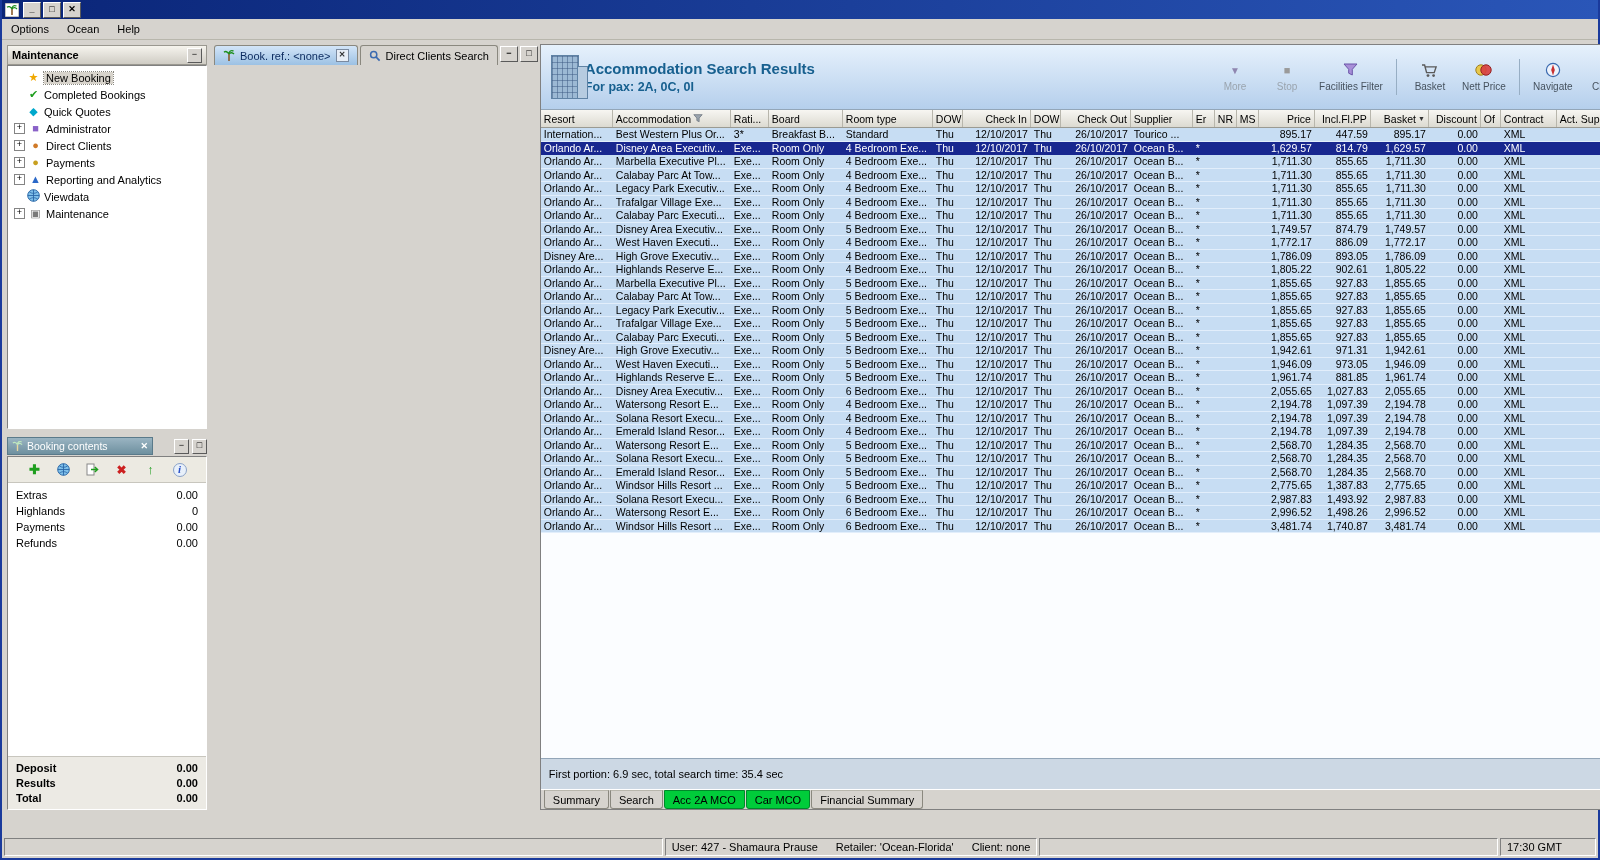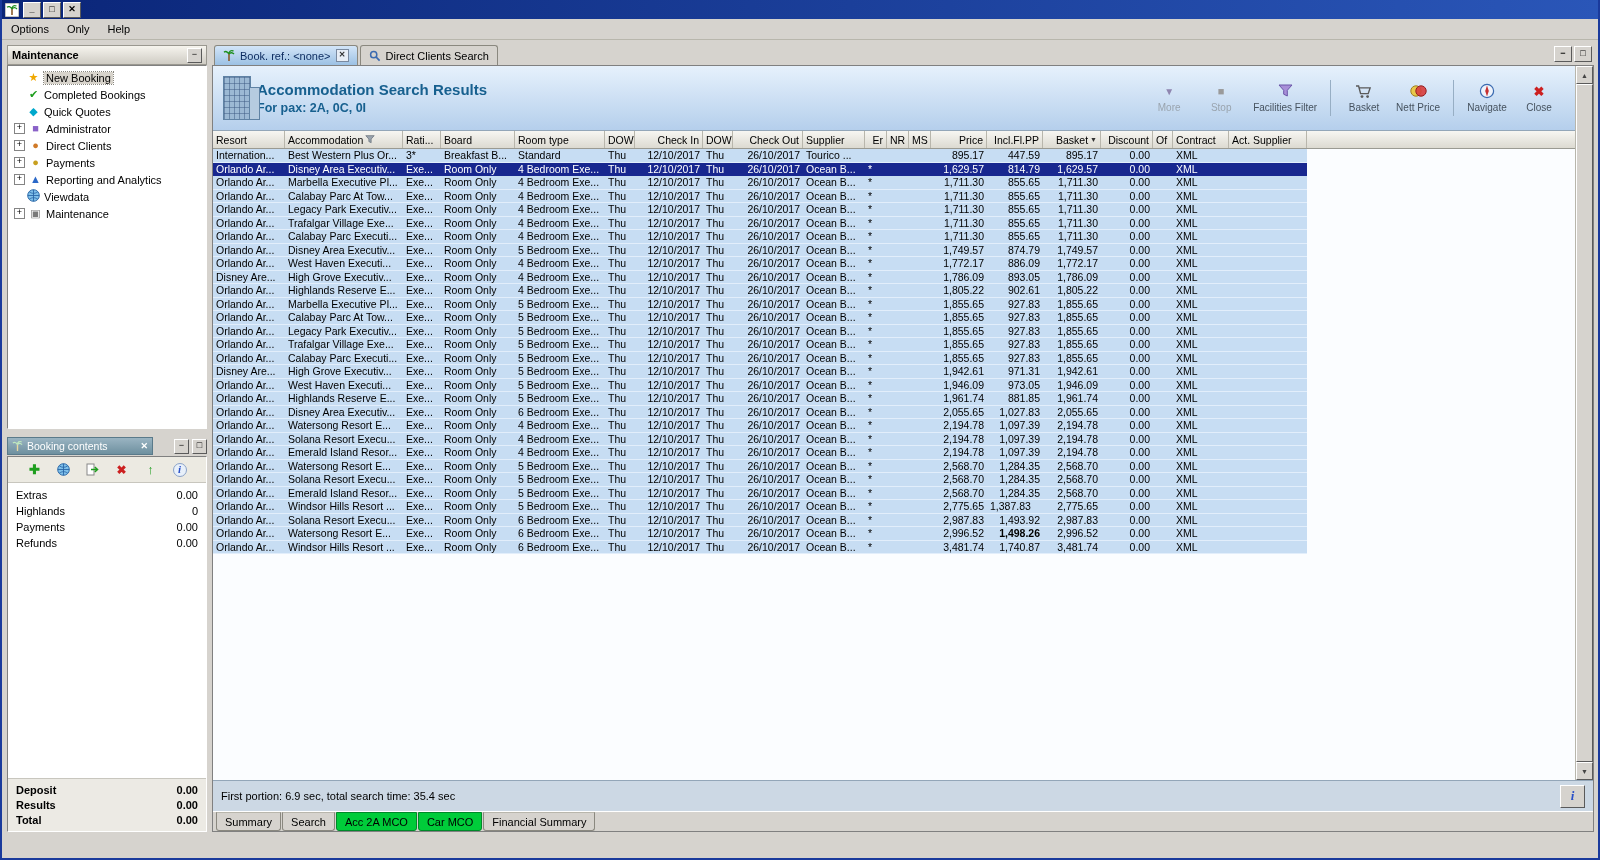--- a/index.html
+++ b/index.html
@@ -34,21 +34,21 @@
   .bk-body{flex:1;display:flex;flex-direction:column;background:#fff;border:1px solid;border-color:#808080 #fff #fff #808080;min-height:0}
   .bk-toolbar{height:25px;flex:0 0 auto;display:flex;align-items:center;justify-content:center;gap:13px;background:#eceae2;border-bottom:1px solid #c8c6be}
   .bk-tool{display:inline-flex;align-items:center;justify-content:center;width:16px;height:16px;cursor:default}
   .bk-list{flex:0 0 auto;padding-top:4px}
   .bk-row{height:16px;display:flex;align-items:center;padding:0 8px}
   .bk-row .val{margin-left:auto}
   .bk-totals{margin-top:auto;padding:3px 8px 4px 8px;background:#eceae4;border-top:1px solid #c8c6be}
   .bk-trow{height:15px;display:flex;align-items:center;font-weight:bold}
   .bk-trow .val{margin-left:auto}
   
-  .main{flex:1;display:flex;flex-direction:column;min-width:0;padding:4px 4px 26px 2px;box-sizing:border-box}
+  .main{flex:1;display:flex;flex-direction:row;min-width:0;padding:4px 4px 26px 2px;box-sizing:border-box}
   .tabbar{height:21px;flex:0 0 auto;display:flex;align-items:flex-end;gap:2px;padding-left:2px}
   .tab{height:19px;display:flex;align-items:center;gap:5px;padding:0 8px;border:1px solid #8a887f;border-bottom:none;border-radius:3px 3px 0 0;background:#d6d3ce;cursor:default;white-space:nowrap}
   .tab.active{background:linear-gradient(#d3e5f8,#9cc1e4);color:#0b2a5e}
   .tab-close{width:11px;height:11px;font-size:8px;line-height:10px;text-align:center;border:1px solid #7a8aa0;background:#e8eef6;color:#333;font-weight:bold}
   .tab-winbtns{margin-left:auto;display:flex;gap:2px;align-self:flex-start;padding:2px 2px 0 0}
   .content{flex:1;display:flex;flex-direction:column;border:1px solid #808080;background:#fff;min-height:0}
   .content-top{flex:1;display:flex;min-height:0}
   .content-main{flex:1;display:flex;flex-direction:column;min-width:0}
   
   .header-band{height:64px;flex:0 0 auto;display:flex;align-items:center;padding:0 10px;background:linear-gradient(#e6f1fc,#b5cfec);border-bottom:1px solid #93a6b8}
@@ -110,21 +110,21 @@
       </span>
     <span class="win-btns">
       <span class="wbtn">_</span>
       <span class="wbtn">□</span>
       <span class="wbtn">✕</span>
     </span>
   </div>
 
   <div class="menubar" id="menubar">
       <span class="menu-item">Options</span>
-      <span class="menu-item">Only</span>
+      <span class="menu-item">Ocean</span>
       <span class="menu-item">Help</span>
     </div>
 
   <div class="body">
 
     <div class="left-col">
       <div class="interactive-panel">
         <div class="panel-header">
           <span>Maintenance</span>
           <span class="mini-btn">−</span>
@@ -375,21 +375,21 @@
                   </div>
                   <div class="th-cell" style="width: 30px;">
                     <span>DOW</span>
                   </div>
                   <div class="th-cell" style="width: 70px; justify-content: flex-end;">
                     <span>Check Out</span>
                   </div>
                   <div class="th-cell" style="width: 62px;">
                     <span>Supplier</span>
                   </div>
-                  <div class="th-cell" style="width: 22px; justify-content: flex-end;">
+                  <div class="th-cell" style="width: 22px;">
                     <span>Er</span>
                   </div>
                   <div class="th-cell" style="width: 22px;">
                     <span>NR</span>
                   </div>
                   <div class="th-cell" style="width: 22px;">
                     <span>MS</span>
                   </div>
                   <div class="th-cell" style="width: 56px; justify-content: flex-end;">
                     <span>Price</span>
@@ -996,21 +996,21 @@
                     <div class="t-cell" style="width: 90px;">5 Bedroom Exe...</div>
                     <div class="t-cell" style="width: 30px;">Thu</div>
                     <div class="t-cell" style="width: 68px; text-align: right;">12/10/2017</div>
                     <div class="t-cell" style="width: 30px;">Thu</div>
                     <div class="t-cell" style="width: 70px; text-align: right;">26/10/2017</div>
                     <div class="t-cell" style="width: 62px;">Ocean B...</div>
                     <div class="t-cell" style="width: 22px;">*</div>
                     <div class="t-cell" style="width: 22px;"></div>
                     <div class="t-cell" style="width: 22px;"></div>
                     <div class="t-cell" style="width: 56px; text-align: right;">2,775.65</div>
-                    <div class="t-cell" style="width: 56px; text-align: left;">1,387.83</div>
+                    <div class="t-cell" style="width: 56px; text-align: right;">1,387.83</div>
                     <div class="t-cell" style="width: 58px; text-align: right;">2,775.65</div>
                     <div class="t-cell" style="width: 52px; text-align: right;">0.00</div>
                     <div class="t-cell" style="width: 20px;"></div>
                     <div class="t-cell" style="width: 56px;">XML</div>
                     <div class="t-cell" style="width: 78px;"></div>
                   </div>
                   <div class="t-row">
                     <div class="t-cell" style="width: 72px;">Orlando Ar...</div>
                     <div class="t-cell" style="width: 118px;">Solana Resort Execu...</div>
                     <div class="t-cell" style="width: 38px;">Exe...</div>
@@ -1040,21 +1040,21 @@
                     <div class="t-cell" style="width: 90px;">6 Bedroom Exe...</div>
                     <div class="t-cell" style="width: 30px;">Thu</div>
                     <div class="t-cell" style="width: 68px; text-align: right;">12/10/2017</div>
                     <div class="t-cell" style="width: 30px;">Thu</div>
                     <div class="t-cell" style="width: 70px; text-align: right;">26/10/2017</div>
                     <div class="t-cell" style="width: 62px;">Ocean B...</div>
                     <div class="t-cell" style="width: 22px;">*</div>
                     <div class="t-cell" style="width: 22px;"></div>
                     <div class="t-cell" style="width: 22px;"></div>
                     <div class="t-cell" style="width: 56px; text-align: right;">2,996.52</div>
-                    <div class="t-cell" style="width: 56px; text-align: right; font-weight: bold;">1,498.26</div>
+                    <div class="t-cell" style="width: 56px; text-align: right;">1,498.26</div>
                     <div class="t-cell" style="width: 58px; text-align: right;">2,996.52</div>
                     <div class="t-cell" style="width: 52px; text-align: right;">0.00</div>
                     <div class="t-cell" style="width: 20px;"></div>
                     <div class="t-cell" style="width: 56px;">XML</div>
                     <div class="t-cell" style="width: 78px;"></div>
                   </div>
                   <div class="t-row">
                     <div class="t-cell" style="width: 72px;">Orlando Ar...</div>
                     <div class="t-cell" style="width: 118px;">Windsor Hills Resort ...</div>
                     <div class="t-cell" style="width: 38px;">Exe...</div>
@@ -1093,14 +1093,24 @@
             <div class="btab">Summary</div>
             <div class="btab">Search</div>
             <div class="btab green">Acc 2A MCO</div>
             <div class="btab green">Car MCO</div>
             <div class="btab">Financial Summary</div>
           </div>
       </div>
     </div>
   </div>
 
+  <div class="statusbar">
+    <div class="sb-cell sb-sp1"></div>
+    <div class="sb-cell sb-user">
+      <span>User: 427 - Shamaura Prause</span>
+      <span>Retailer: 'Ocean-Florida'</span>
+      <span>Client: none</span>
+    </div>
+    <div class="sb-cell sb-sp2"></div>
+    <div class="sb-cell sb-time">17:30 GMT</div>
+  </div>
 
 </div>
 
 </body></html>

